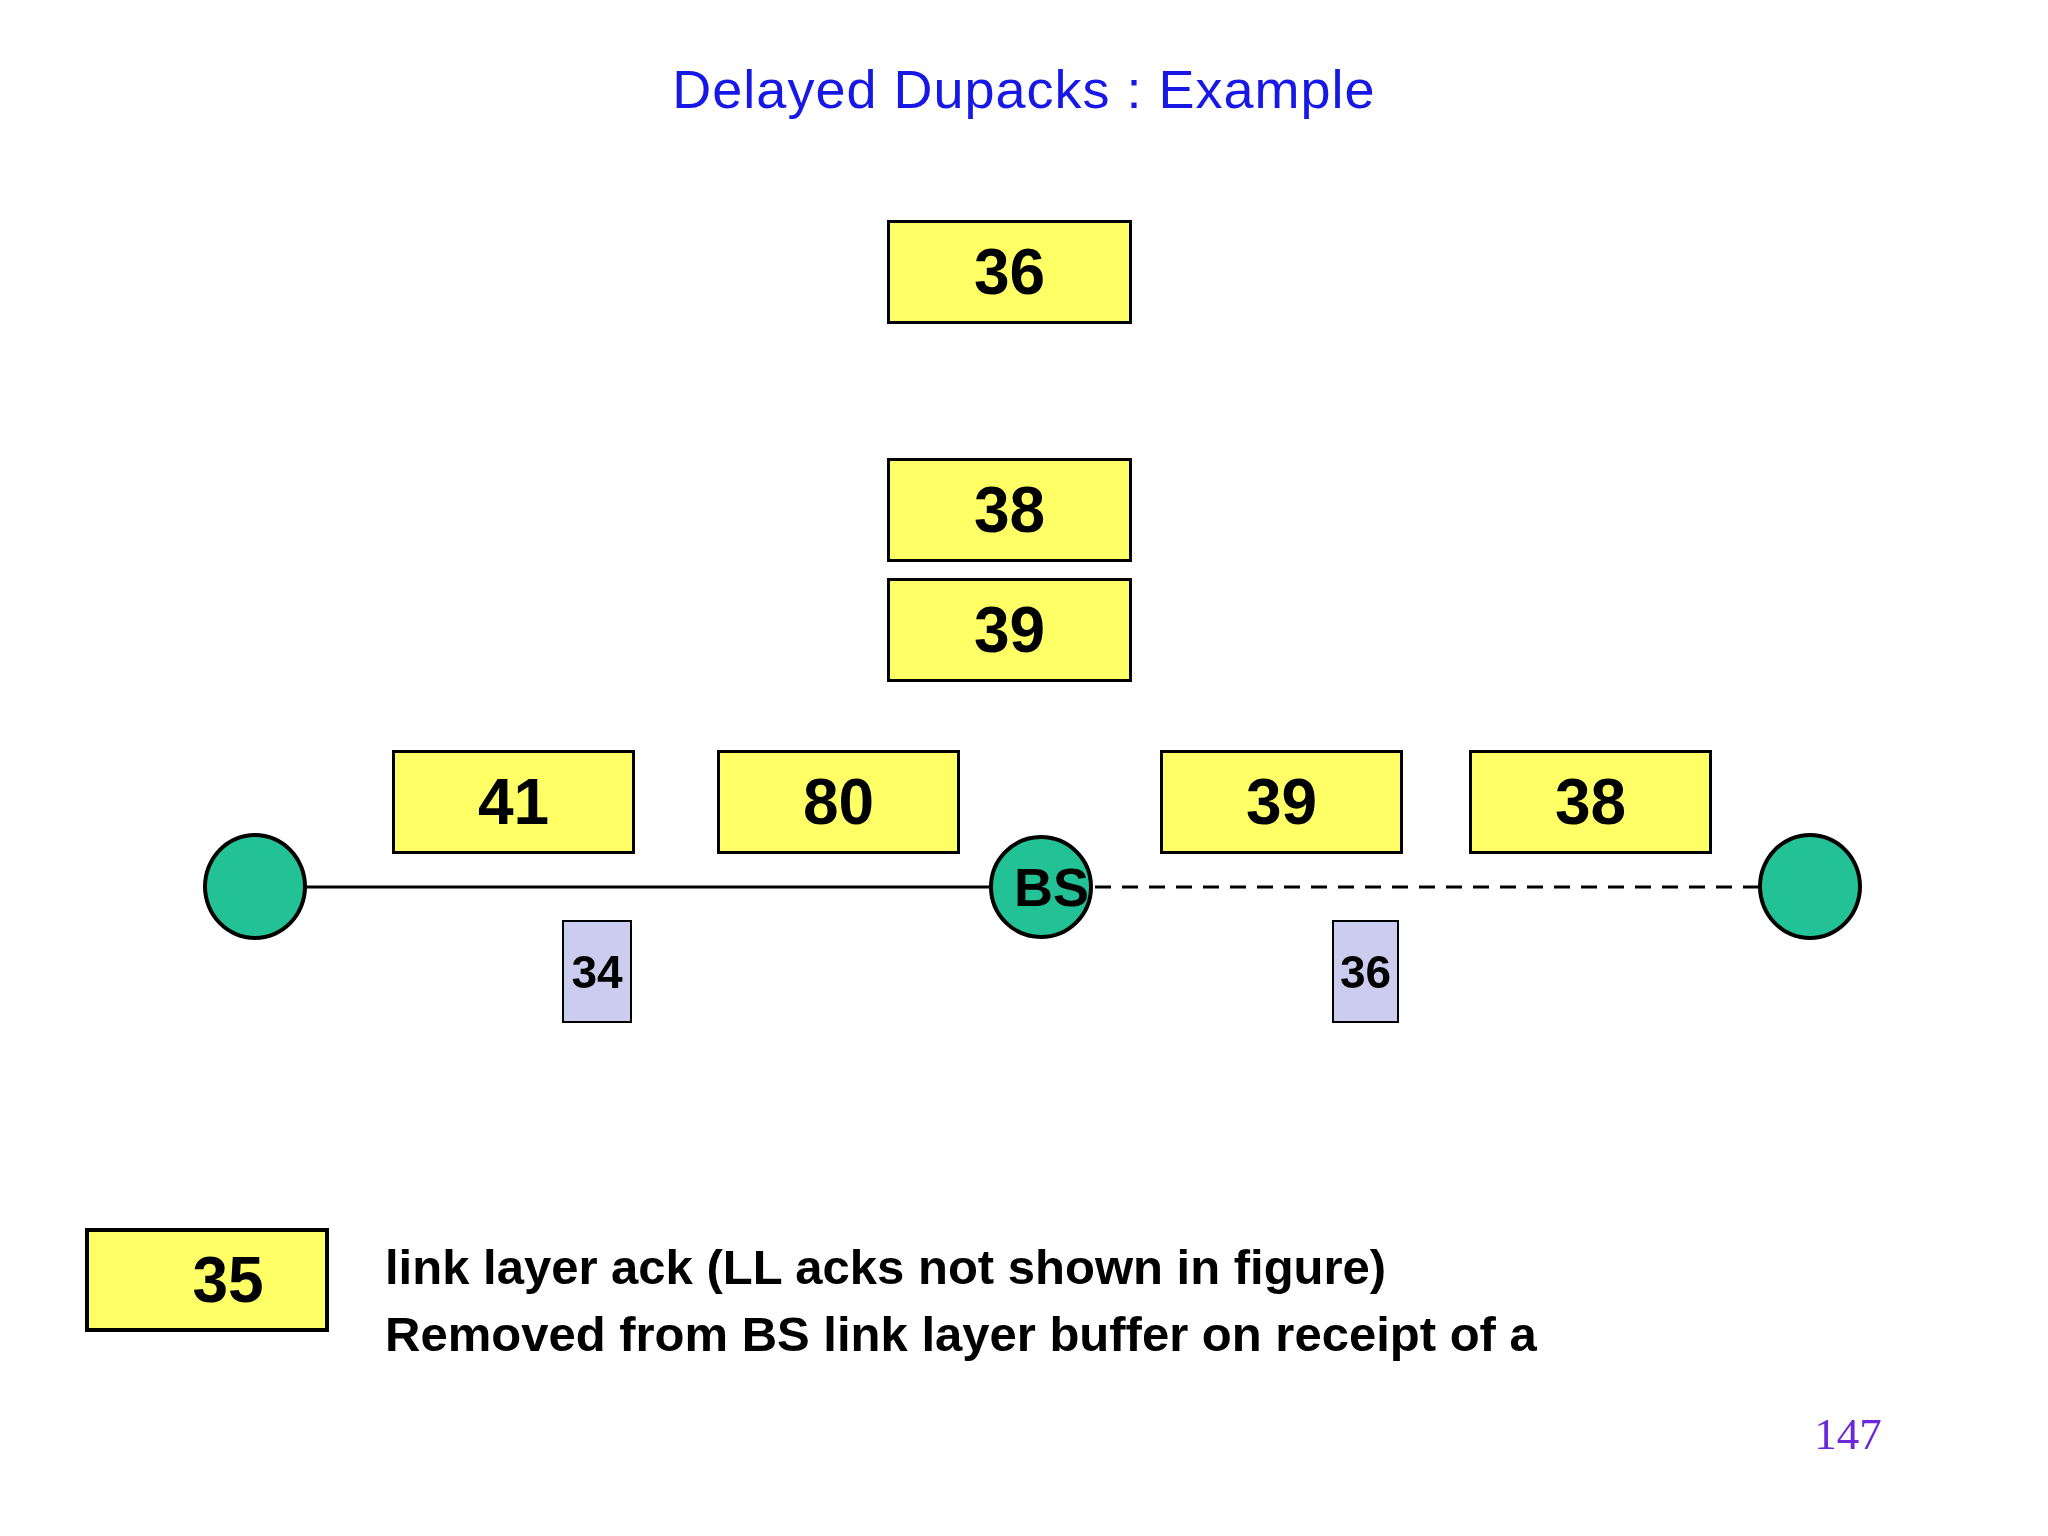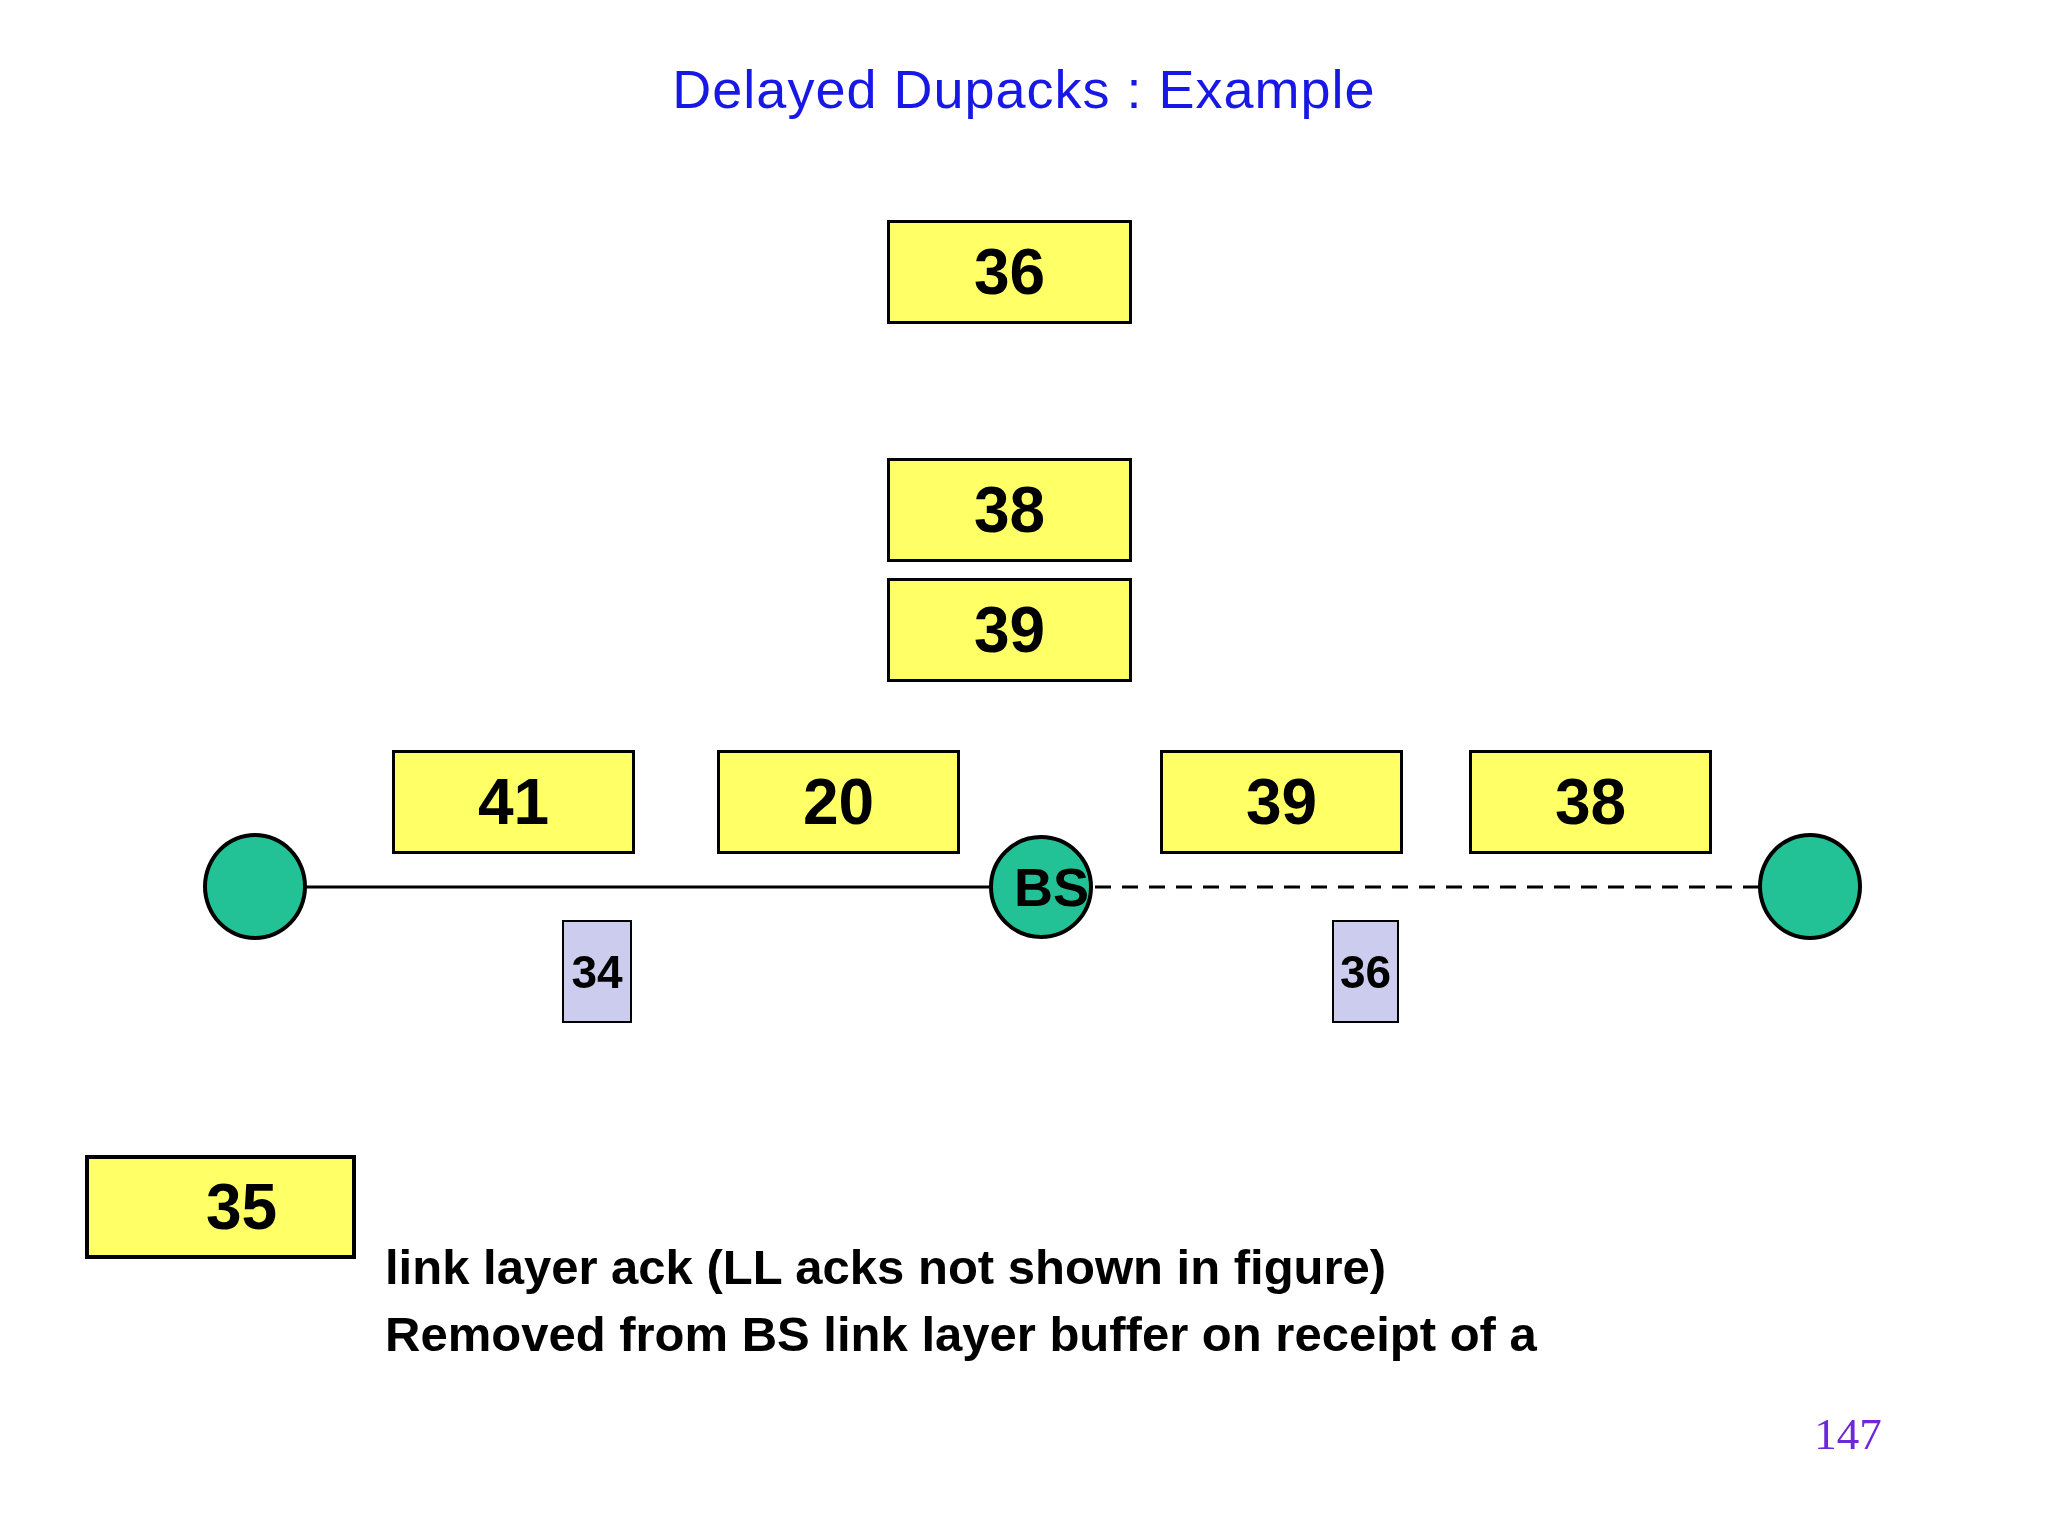--- a/index.html
+++ b/index.html
@@ -102,22 +102,22 @@
     justify-content: center;
     font-weight: 700;
     font-size: 46px;
   }
   .ack-34 { left: 562px;  width: 70px; }
   .ack-36 { left: 1332px; width: 67px; }
 
   
   .legend-box {
     left: 85px;
-    top: 1155px;
-    width: 271px;
+    top: 1228px;
+    width: 244px;
     height: 104px;
     border-width: 4px;
     padding-left: 42px;
   }
   .legend-caption {
     position: absolute;
     left: 385px;
     top: 1234px;
     width: 1450px;
     font-weight: 700;
@@ -147,21 +147,21 @@
   <div class="pkt-box stack-box stack-0">36</div>
   <div class="pkt-box stack-box stack-2">38</div>
   <div class="pkt-box stack-box stack-3">39</div>
 
   <svg class="link-svg">
     <line x1="255" y1="887" x2="1041" y2="887"></line>
     <line x1="1041" y1="887" x2="1810" y2="887" stroke-dasharray="16 11"></line>
   </svg>
 
   <div class="pkt-box row-box row-41">41</div>
-  <div class="pkt-box row-box row-40">20</div>
+  <div class="pkt-box row-box row-40">80</div>
 
   <div class="pkt-box row-box row-39">39</div>
   <div class="pkt-box row-box row-38">38</div>
 
   <div class="node node-left"></div>
   <div class="node node-bs">
     <span class="node-label">BS</span>
   </div>
   <div class="node node-right"></div>
 

